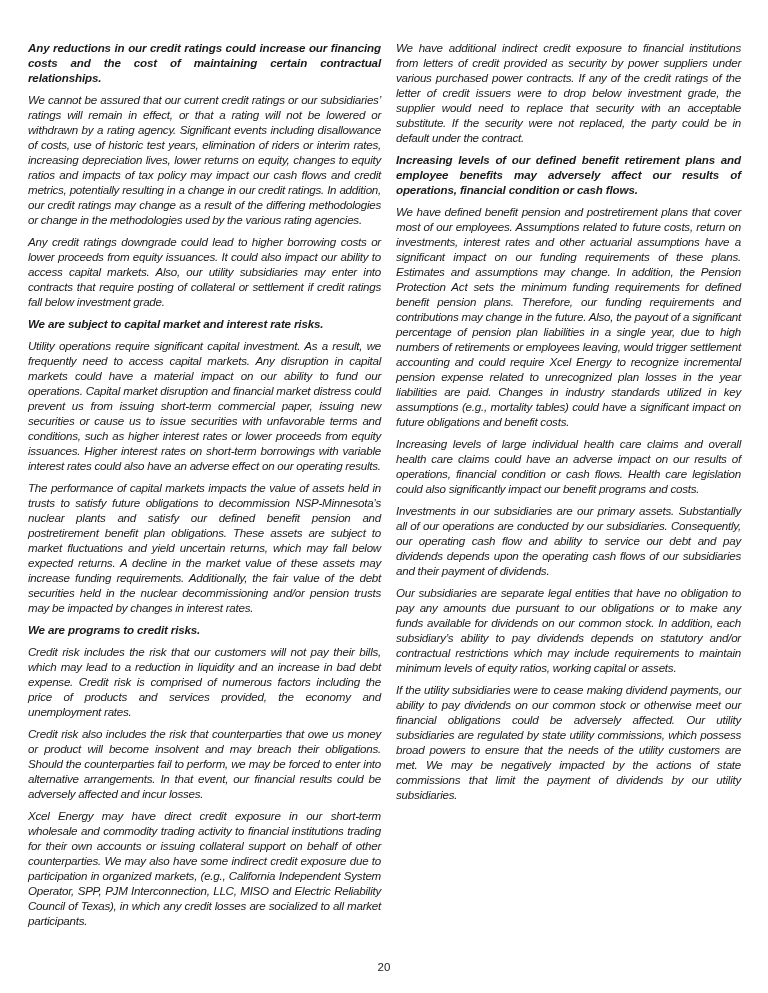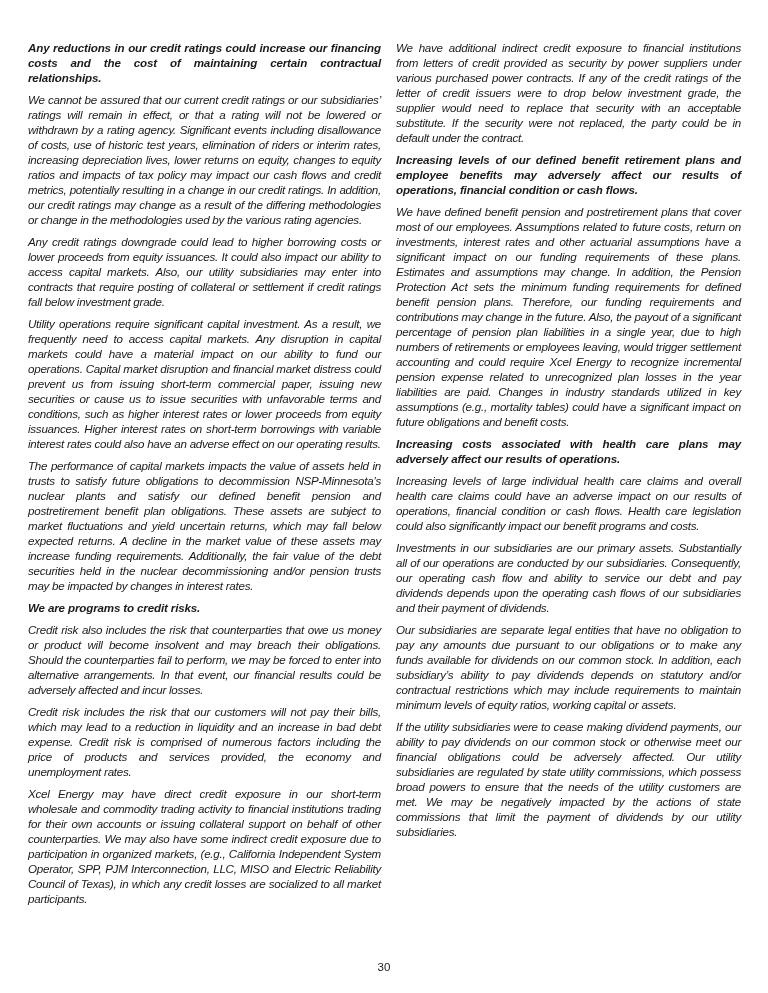--- a/index.html
+++ b/index.html
@@ -26,33 +26,33 @@
   }
 </style>
 </head>
 <body>
 
 <div class="page">
   <div class="col left">
     <p class="h">Any reductions in our credit ratings could increase our financing costs and the cost of maintaining certain contractual relationships.</p>
     <p>We cannot be assured that our current credit ratings or our subsidiaries’ ratings will remain in effect, or that a rating will not be lowered or withdrawn by a rating agency. Significant events including disallowance of costs, use of historic test years, elimination of riders or interim rates, increasing depreciation lives, lower returns on equity, changes to equity ratios and impacts of tax policy may impact our cash flows and credit metrics, potentially resulting in a change in our credit ratings. In addition, our credit ratings may change as a result of the differing methodologies or change in the methodologies used by the various rating agencies.</p>
     <p>Any credit ratings downgrade could lead to higher borrowing costs or lower proceeds from equity issuances. It could also impact our ability to access capital markets. Also, our utility subsidiaries may enter into contracts that require posting of collateral or settlement if credit ratings fall below investment grade.</p>
+    <p class="h">We are subject to capital market and interest rate risks.</p>
     <p>Utility operations require significant capital investment. As a result, we frequently need to access capital markets. Any disruption in capital markets could have a material impact on our ability to fund our operations.  Capital market disruption and financial market distress could prevent us from issuing short-term commercial paper, issuing new securities or cause us to issue securities with unfavorable terms and conditions, such as higher interest rates or lower proceeds from equity issuances. Higher interest rates on short-term borrowings with variable interest rates could also have an adverse effect on our operating results.</p>
     <p>The performance of capital markets impacts the value of assets held in trusts to satisfy future obligations to decommission NSP-Minnesota’s nuclear plants and satisfy our defined benefit pension and postretirement benefit  plan obligations. These assets are subject to market fluctuations and yield uncertain returns, which may fall below expected returns. A decline in the market value of these assets may increase funding requirements. Additionally, the fair value of the debt securities held in the nuclear decommissioning and/or pension trusts may be impacted by changes in interest rates.</p>
     <p class="h">We are programs to credit risks.</p>
+    <p>Credit risk includes the risk that our customers will not pay their bills, which may lead to a reduction in liquidity and an increase in bad debt expense. Credit risk is comprised of numerous factors including the price of products and services provided, the economy and unemployment rates.</p>
     <p>Credit risk also includes the risk that counterparties that owe us money or product will become insolvent and may breach their obligations. Should the counterparties fail to perform, we may be forced to enter into alternative arrangements. In that event, our financial results could be adversely affected and incur losses.</p>
-    <p>Credit risk includes the risk that our customers will not pay their bills, which may lead to a reduction in liquidity and an increase in bad debt expense. Credit risk is comprised of numerous factors including the price of products and services provided, the economy and unemployment rates.</p>
     <p>Xcel Energy may have direct credit exposure in our short-term wholesale and commodity trading activity to financial institutions trading for their own accounts or issuing collateral support on behalf of other counterparties. We may also have some indirect credit exposure due to participation in organized markets, (e.g., California Independent System Operator, SPP, PJM Interconnection, LLC, MISO and Electric Reliability Council of Texas), in which any credit losses are socialized to all market participants.</p>
   </div>
 
   <div class="col right">
     <p>We have additional indirect credit exposure to financial institutions from letters of credit provided as security by power suppliers under various purchased power contracts. If any of the credit ratings of the letter of credit issuers were to drop below investment grade, the supplier would need to replace that security with an acceptable substitute. If the security were not replaced, the party could be in default under the contract.</p>
     <p class="h">Increasing levels of our defined benefit retirement plans and employee benefits may adversely affect our results of operations, financial condition or cash flows.</p>
     <p>We have defined benefit pension and postretirement plans that cover most of our employees. Assumptions related to future costs, return on investments, interest rates and other actuarial assumptions have a significant impact on our funding requirements of these plans. Estimates and assumptions may change. In addition, the Pension Protection Act sets the minimum funding requirements for defined benefit pension plans. Therefore, our funding requirements and contributions may change in the future. Also, the payout of a significant percentage of pension plan liabilities in a single year, due to high numbers of retirements or employees leaving, would trigger settlement accounting and could require Xcel Energy to recognize incremental pension expense related to unrecognized plan losses in the year liabilities are paid. Changes in industry standards utilized in key assumptions (e.g., mortality tables) could have a significant impact on future obligations and benefit costs.</p>
-    <p class="h">Increasing costs associated with health care plans may adversely affect our results of operations.</p>
     <p>Increasing levels of large individual health care claims and overall health care claims could have an adverse impact on our results of operations, financial condition or cash flows. Health care legislation could also significantly impact our benefit programs and costs.</p>
     <p>Investments in our subsidiaries are our primary assets. Substantially all of our operations are conducted by our subsidiaries. Consequently, our operating cash flow and ability to service our debt and pay dividends depends upon the operating cash flows of our subsidiaries and their payment of dividends.</p>
     <p>Our subsidiaries are separate legal entities that have no obligation to pay any amounts due pursuant to our obligations or to make any funds available for dividends on our common stock. In addition, each subsidiary’s ability to pay dividends depends on statutory and/or contractual restrictions which may include requirements to maintain minimum levels of equity ratios, working capital or assets.</p>
     <p>If the utility subsidiaries were to cease making dividend payments, our ability to pay dividends on our common stock or otherwise meet our financial obligations could be adversely affected. Our utility subsidiaries are regulated by state utility commissions, which possess broad powers to ensure that the needs of the utility customers are met. We may be negatively impacted by the actions of state commissions that limit the payment of dividends by our utility subsidiaries.</p>
   </div>
 
-  <div class="pnum">30</div>
+  <div class="pnum">20</div>
 </div>
 
 </body></html>

